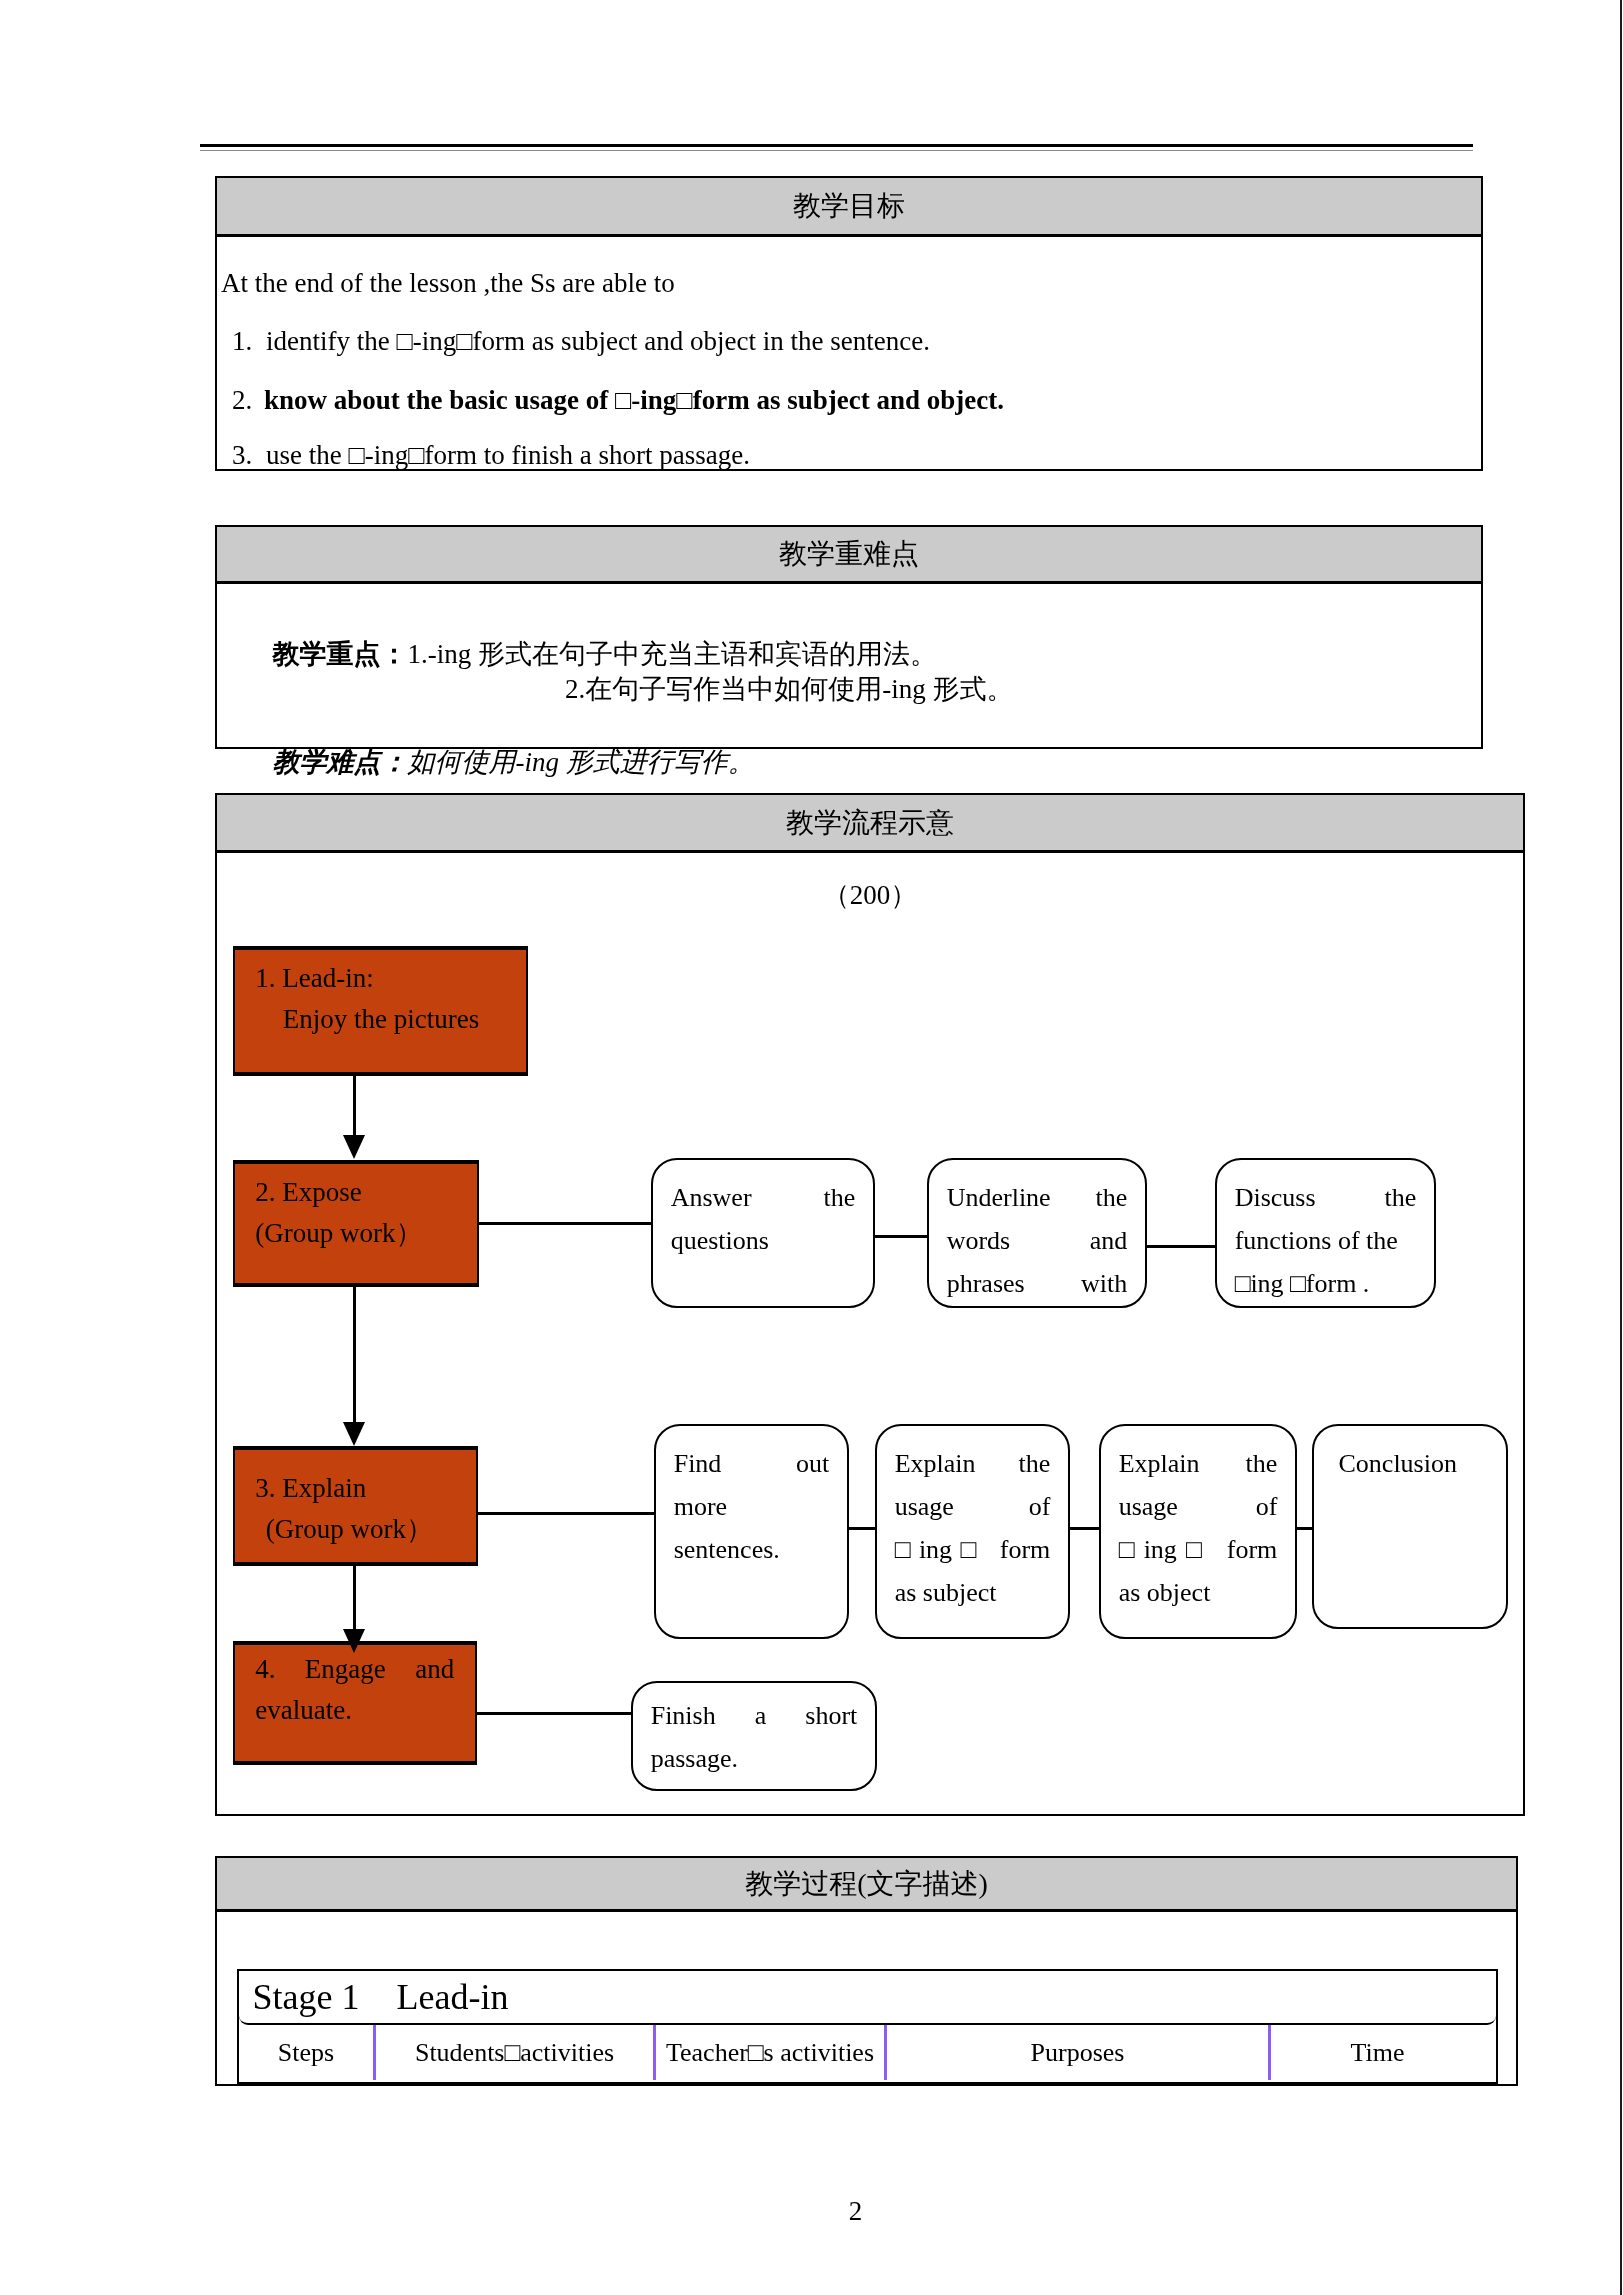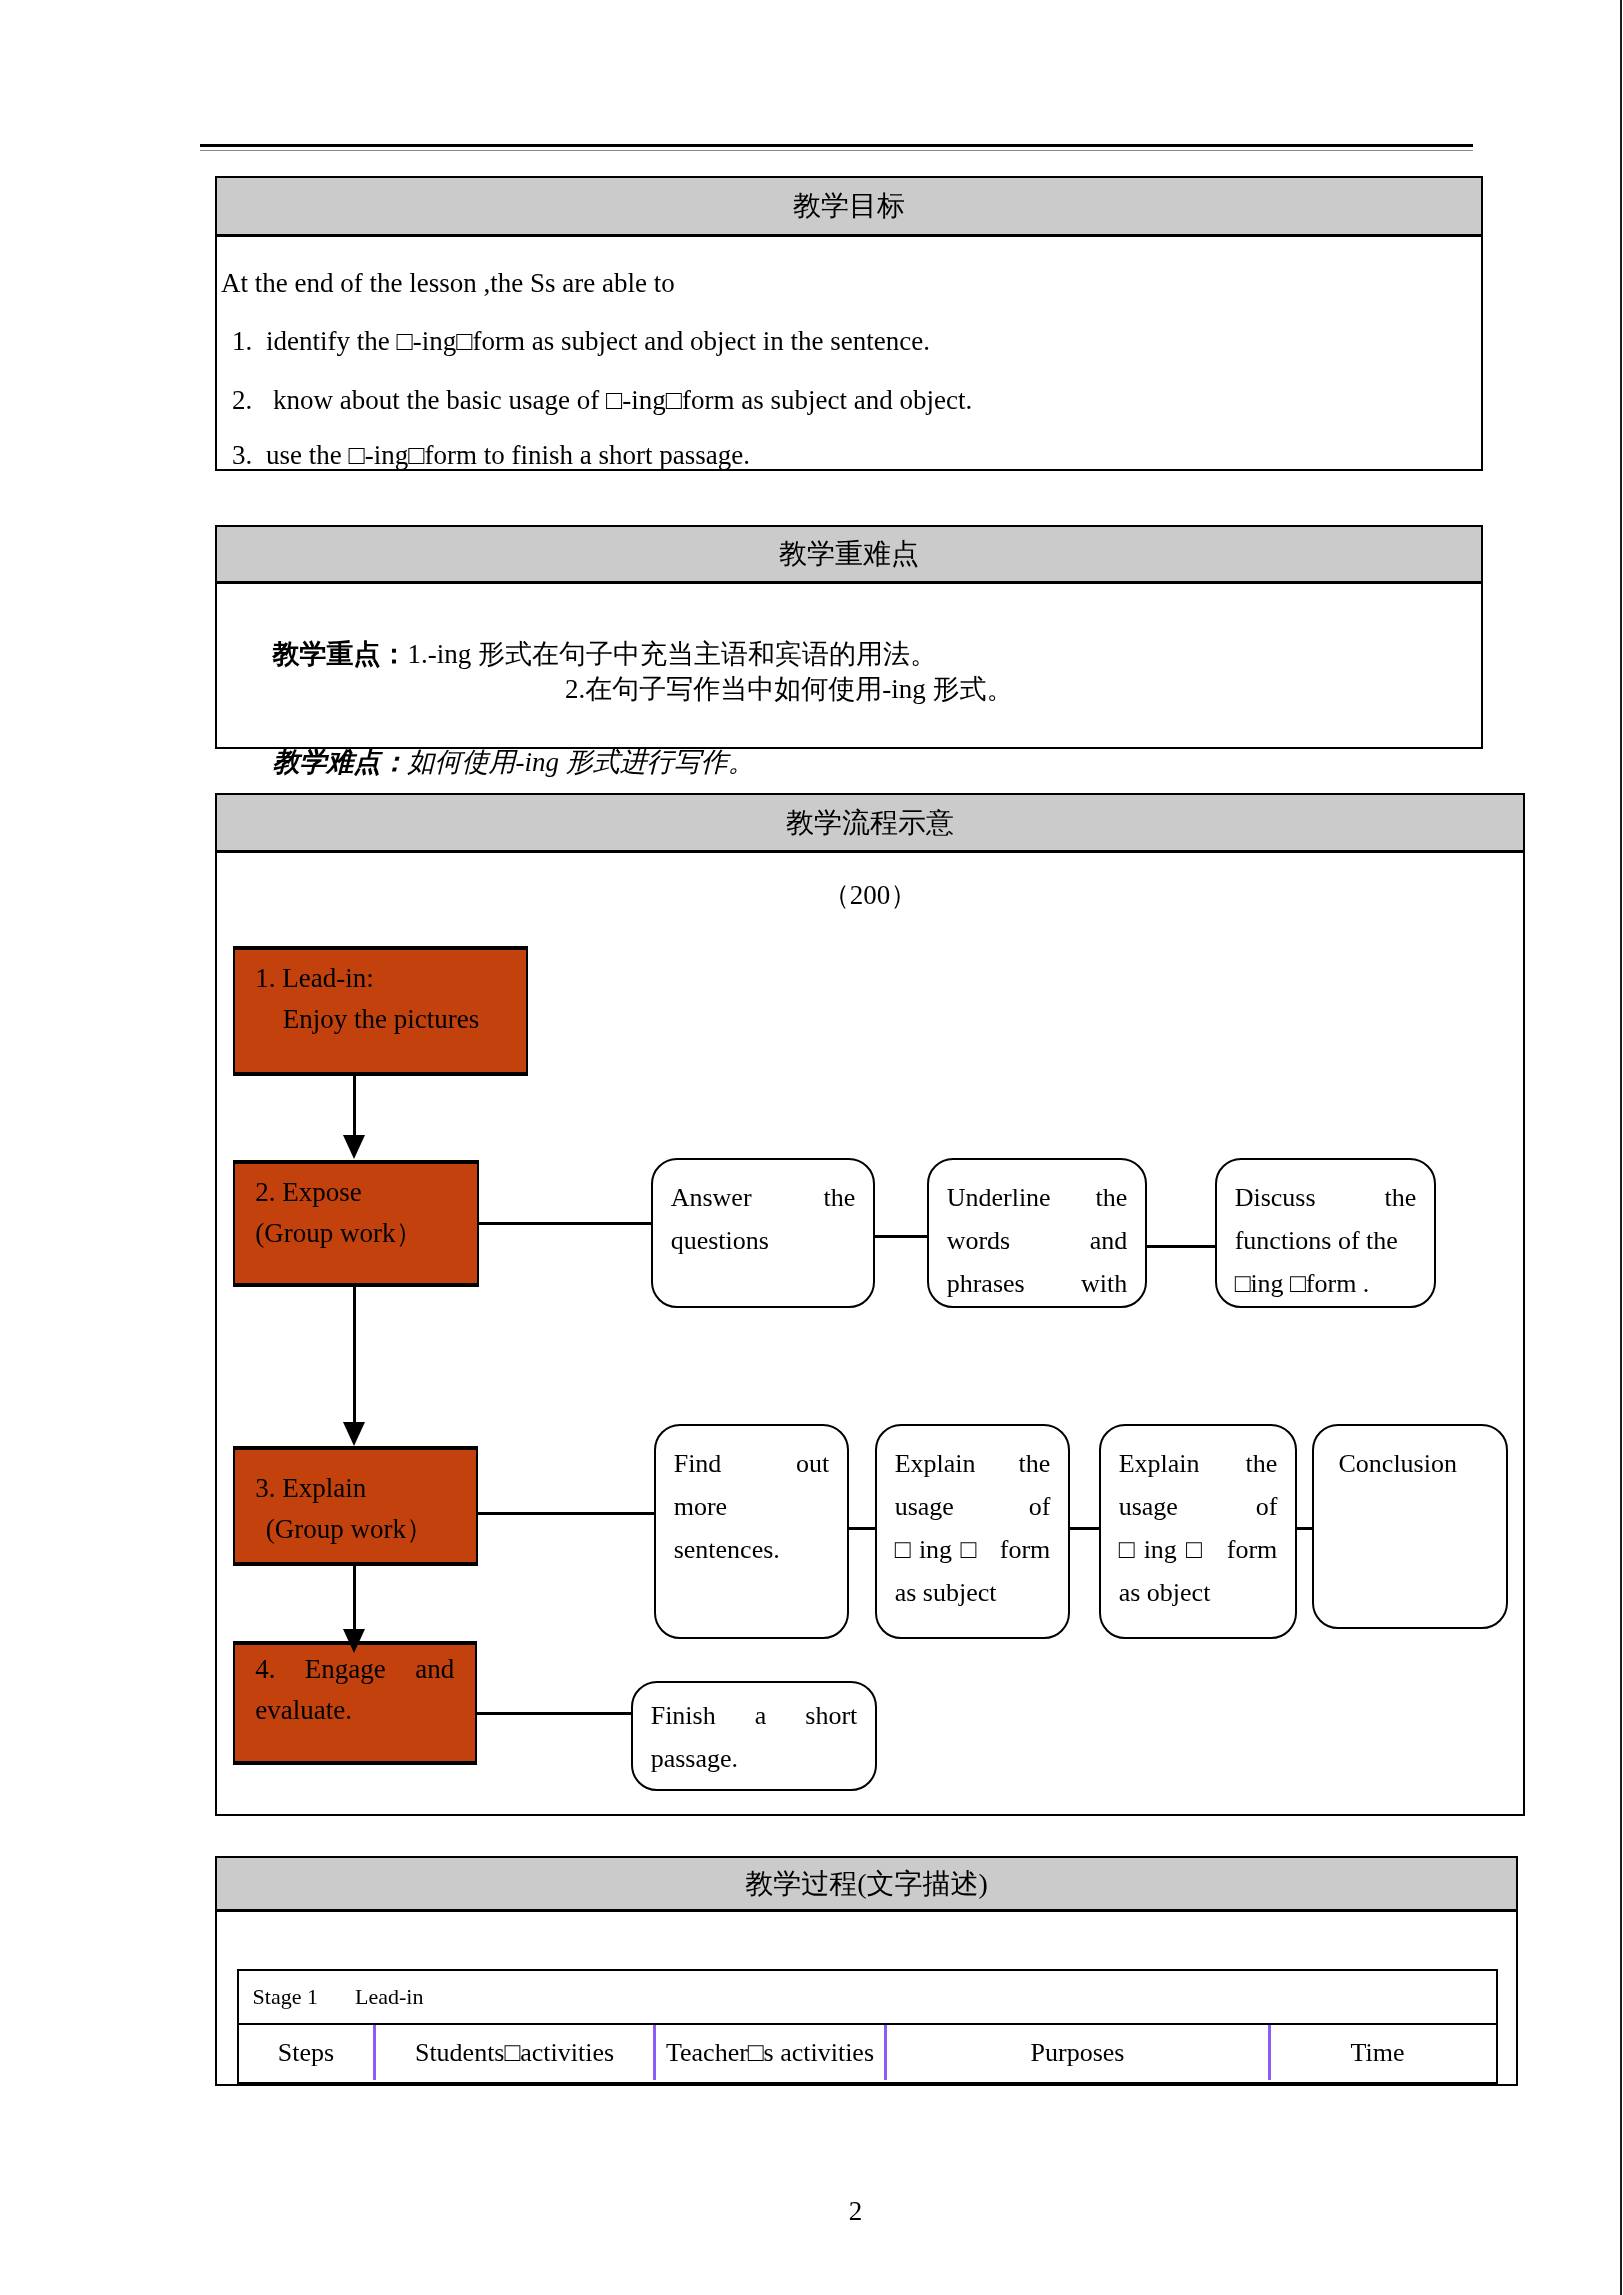--- a/index.html
+++ b/index.html
@@ -22,21 +22,21 @@
     box-sizing:border-box; font-size:26px;}
   .ln{display:block; height:41px; line-height:41px; padding:0 20.5px; white-space:pre;}
   .rbox .ln{height:43px; line-height:43px; padding:0 17.7px;}
   .jl{white-space:normal; text-align:justify; text-align-last:justify; text-justify:inter-word;}
   .hline{position:absolute; height:3.4px; background:#000;}
   .vline{position:absolute; width:3.4px; background:#000;}
   .ahead{position:absolute; width:0; height:0; border-left:11.6px solid transparent;
     border-right:11.6px solid transparent; border-top:24.5px solid #000; z-index:3;}
   
   .stable{position:absolute; border:2.7px solid #000; box-sizing:border-box; background:#fff;}
-  .srow1{height:52px; border-bottom:2.7px solid #000; display:flex; align-items:center; font-size:22px;}
+  .srow1{height:52px; border-bottom:2.7px solid #000; display:flex; align-items:center; font-size:36px;border-radius:9px;}
   .srow2{height:55px; display:flex; align-items:stretch;}
   .scell{display:flex; align-items:center; justify-content:center; font-size:26px; box-sizing:border-box;}
   .scell + .scell{border-left:3px solid #8b5cf6;}
 </style>
 </head>
 <body>
 
 <div id="page">
 
   <div class="abs" style="left:200px; top:144px; width:1273px; height:3.4px; background:#000;"></div>
@@ -47,21 +47,21 @@
   <div class="sec" style="left:215px; top:176px; width:1268px; height:295px;">
     <div class="sec-head" style="height:56px;">
       <span>教学目标</span>
     </div>
     <div class="t" style="left:4.1px; top:90px;">At the end of the lesson ,the Ss are able to</div>
 
     <div class="t" style="left:15px; top:148px;">1.</div>
     <div class="t" style="left:49px; top:148px;">identify the □-ing□form as subject and object in the sentence.</div>
 
     <div class="t" style="left:15px; top:207px;">2.</div>
-    <div class="t" style="left:56px; top:207px;">know about the basic usage of □-ing□form as subject and object.</div>
+    <div class="t" style="left:47px; top:207px;font-weight:bold;">know about the basic usage of □-ing□form as subject and object.</div>
 
     <div class="t" style="left:15px; top:262px;">3.</div>
     <div class="t" style="left:49px; top:262px;">use the □-ing□form to finish a short passage.</div>
   </div>
 
   <div class="sec" style="left:215px; top:525px; width:1268px; height:224px;">
     <div class="sec-head" style="height:54px;">
       <span>教学重难点</span>
     </div>
     <div class="t" style="left:15px; top:81px;">

